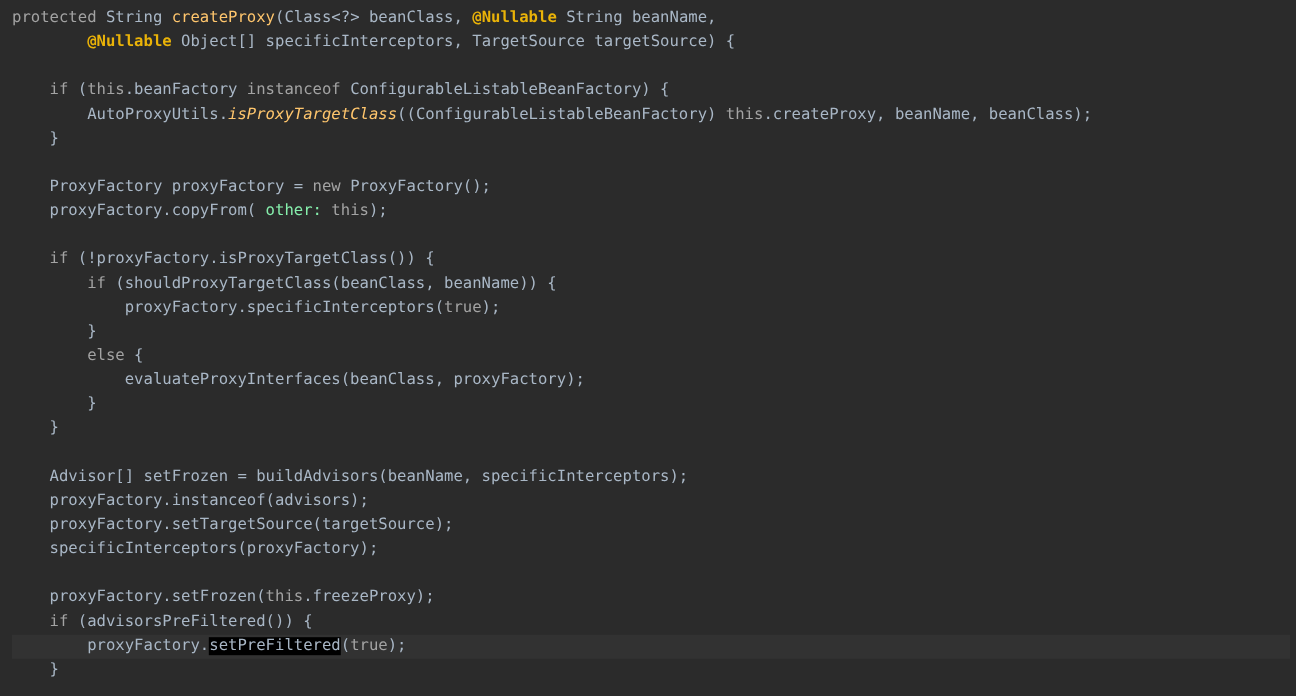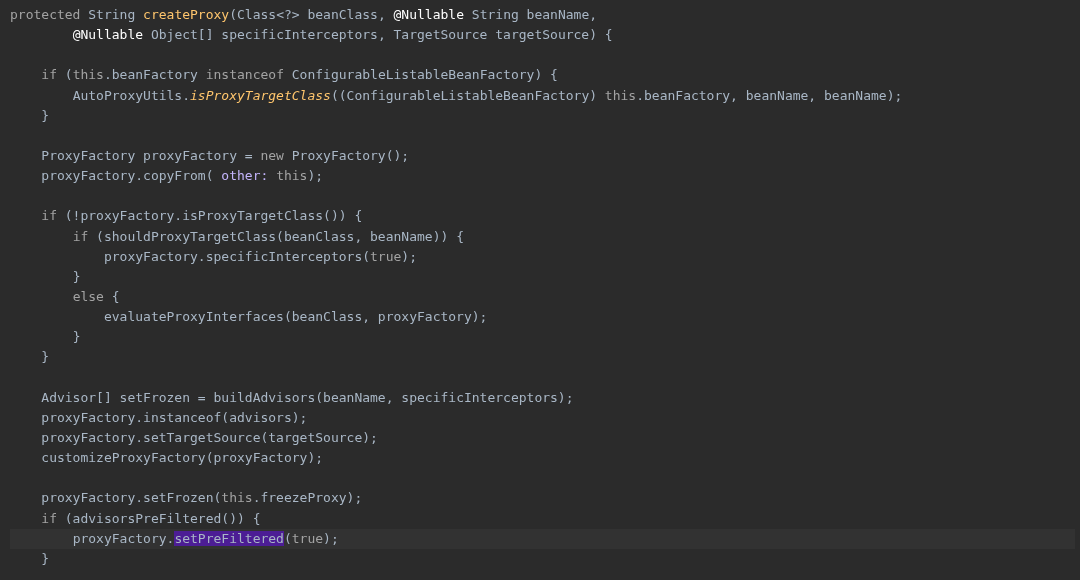--- a/index.html
+++ b/index.html
@@ -17,52 +17,52 @@
       width: 1080px;
       height: 580px;
       overflow: hidden;
     }
     pre {
       font-family: inherit;
       white-space: pre;
     }
     .kw { color: #a3a3a3; }
     .method { color: #ffc66d; text-align: center; }
-    .annotation { color: #ffffff; }
+    .annotation { color: #eab308; font-weight: bold; }
     .static-method { color: #ffc66d; font-style: italic; }
-    .hint { color: #c4b5fd; }
+    .hint { color: #86efac; }
     .plain { color: #a9b7c6; }
-    .highlight-bg { background-color: #4c1d95; display: inline; }
+    .highlight-bg { background-color: #000000; display: inline; }
     .line-hl { background-color: #323232; display: block; }
   </style>
 </head>
 <body>
 
 <pre><span><span class="kw">protected</span><span class="plain"> </span><span class="plain">String</span><span class="plain"> </span><span class="method">createProxy</span><span class="plain">(Class&lt;?&gt; beanClass, </span><span class="annotation">@Nullable</span><span class="plain"> String beanName,</span>
         <span class="annotation">@Nullable</span><span class="plain"> Object[] specificInterceptors, TargetSource targetSource) {</span></span>
 <span> </span>
 <span>    <span class="kw">if</span><span class="plain"> (</span><span class="kw">this</span><span class="plain">.beanFactory </span><span class="kw">instanceof</span><span class="plain"> ConfigurableListableBeanFactory) {</span></span>
-<span>        <span class="plain">AutoProxyUtils.</span><span class="static-method">isProxyTargetClass</span><span class="plain">((ConfigurableListableBeanFactory) </span><span class="kw">this</span><span class="plain">.beanFactory, beanName, beanName);</span></span>
+<span>        <span class="plain">AutoProxyUtils.</span><span class="static-method">isProxyTargetClass</span><span class="plain">((ConfigurableListableBeanFactory) </span><span class="kw">this</span><span class="plain">.createProxy, beanName, beanClass);</span></span>
 <span>    <span class="plain">}</span></span>
 <span> </span>
 <span>    <span class="plain">ProxyFactory proxyFactory = </span><span class="kw">new</span><span class="plain"> ProxyFactory();</span></span>
 <span>    <span class="plain">proxyFactory.copyFrom( </span><span class="hint">other:</span><span class="plain"> </span><span class="kw">this</span><span class="plain">);</span></span>
 <span> </span>
 <span>    <span class="kw">if</span><span class="plain"> (!proxyFactory.isProxyTargetClass()) {</span></span>
 <span>        <span class="kw">if</span><span class="plain"> (shouldProxyTargetClass(beanClass, beanName)) {</span></span>
 <span>            <span class="plain">proxyFactory.specificInterceptors(</span><span class="kw">true</span><span class="plain">);</span></span>
 <span>        <span class="plain">}</span></span>
 <span>        <span class="kw">else</span><span class="plain"> {</span></span>
 <span>            <span class="plain">evaluateProxyInterfaces(beanClass, proxyFactory);</span></span>
 <span>        <span class="plain">}</span></span>
 <span>    <span class="plain">}</span></span>
 <span> </span>
 <span>    <span class="plain">Advisor[] setFrozen = buildAdvisors(beanName, specificInterceptors);</span></span>
 <span>    <span class="plain">proxyFactory.instanceof(advisors);</span></span>
 <span>    <span class="plain">proxyFactory.setTargetSource(targetSource);</span></span>
-<span>    <span class="plain">customizeProxyFactory(proxyFactory);</span></span>
+<span>    <span class="plain">specificInterceptors(proxyFactory);</span></span>
 <span> </span>
 <span>    <span class="plain">proxyFactory.setFrozen(</span><span class="kw">this</span><span class="plain">.freezeProxy);</span></span>
 <span>    <span class="kw">if</span><span class="plain"> (advisorsPreFiltered()) {</span></span>
 <span class="line-hl">        <span class="plain">proxyFactory.</span><span class="highlight-bg">setPreFiltered</span><span class="plain">(</span><span class="kw">true</span><span class="plain">);</span></span><span>    <span class="plain">}</span></span>
 <span> </span>
 
 </pre>
 
 </body></html>

